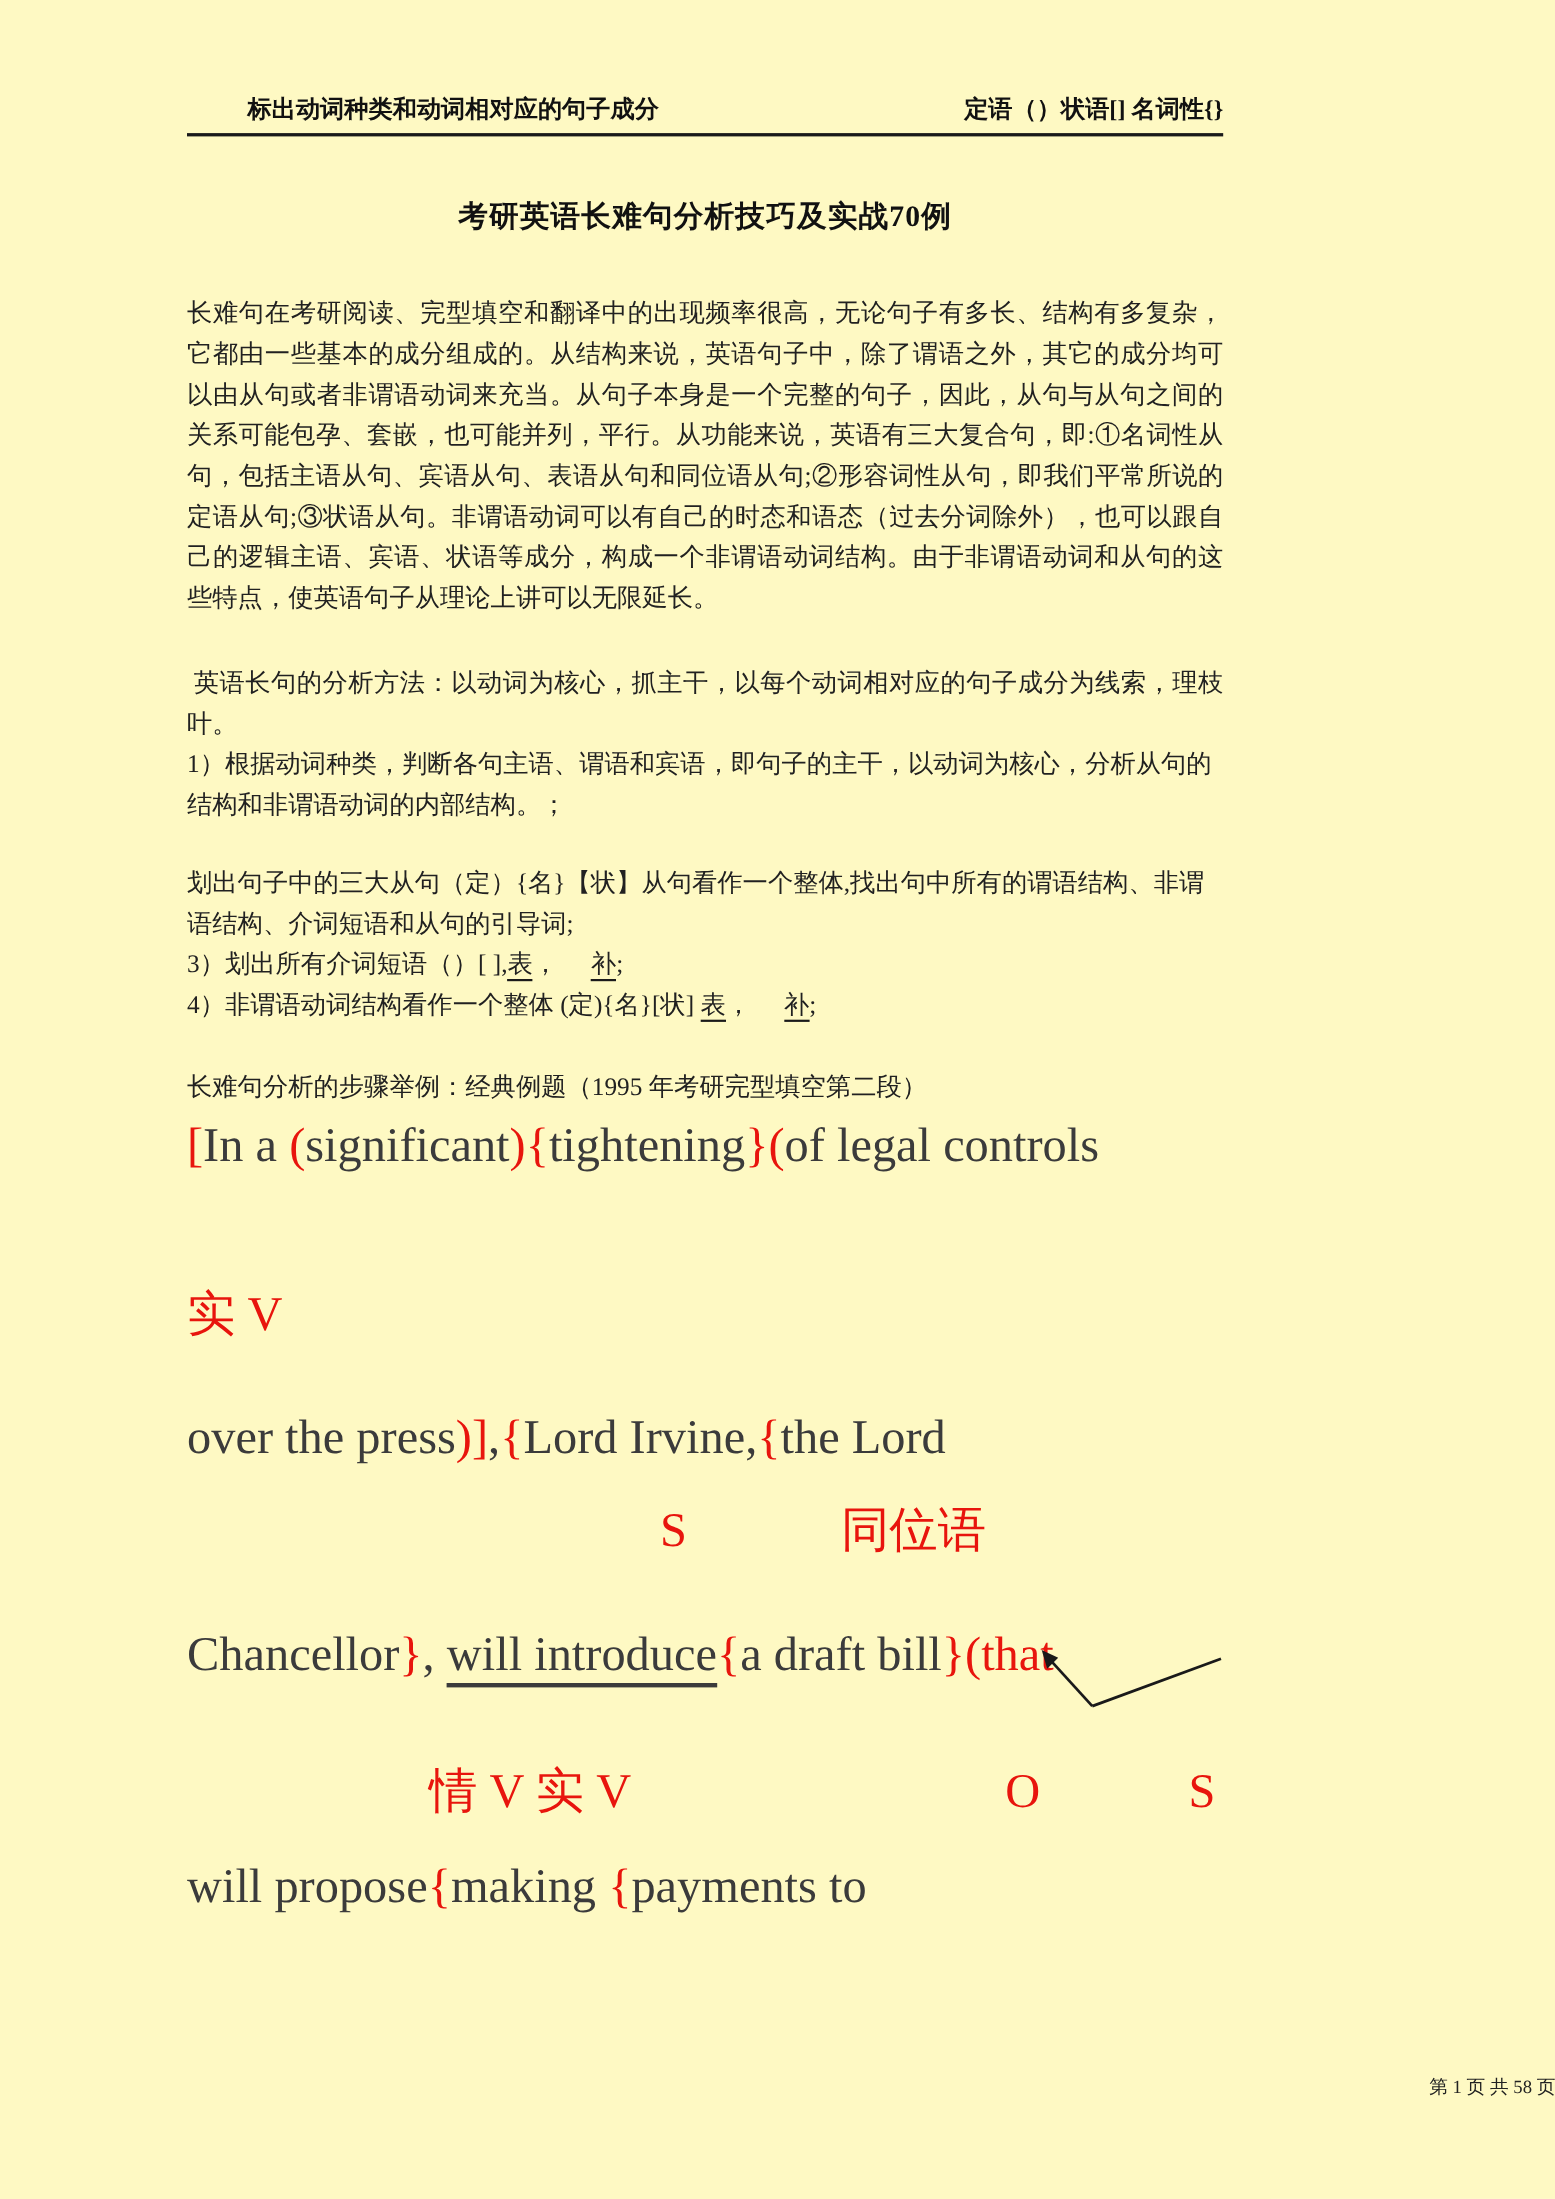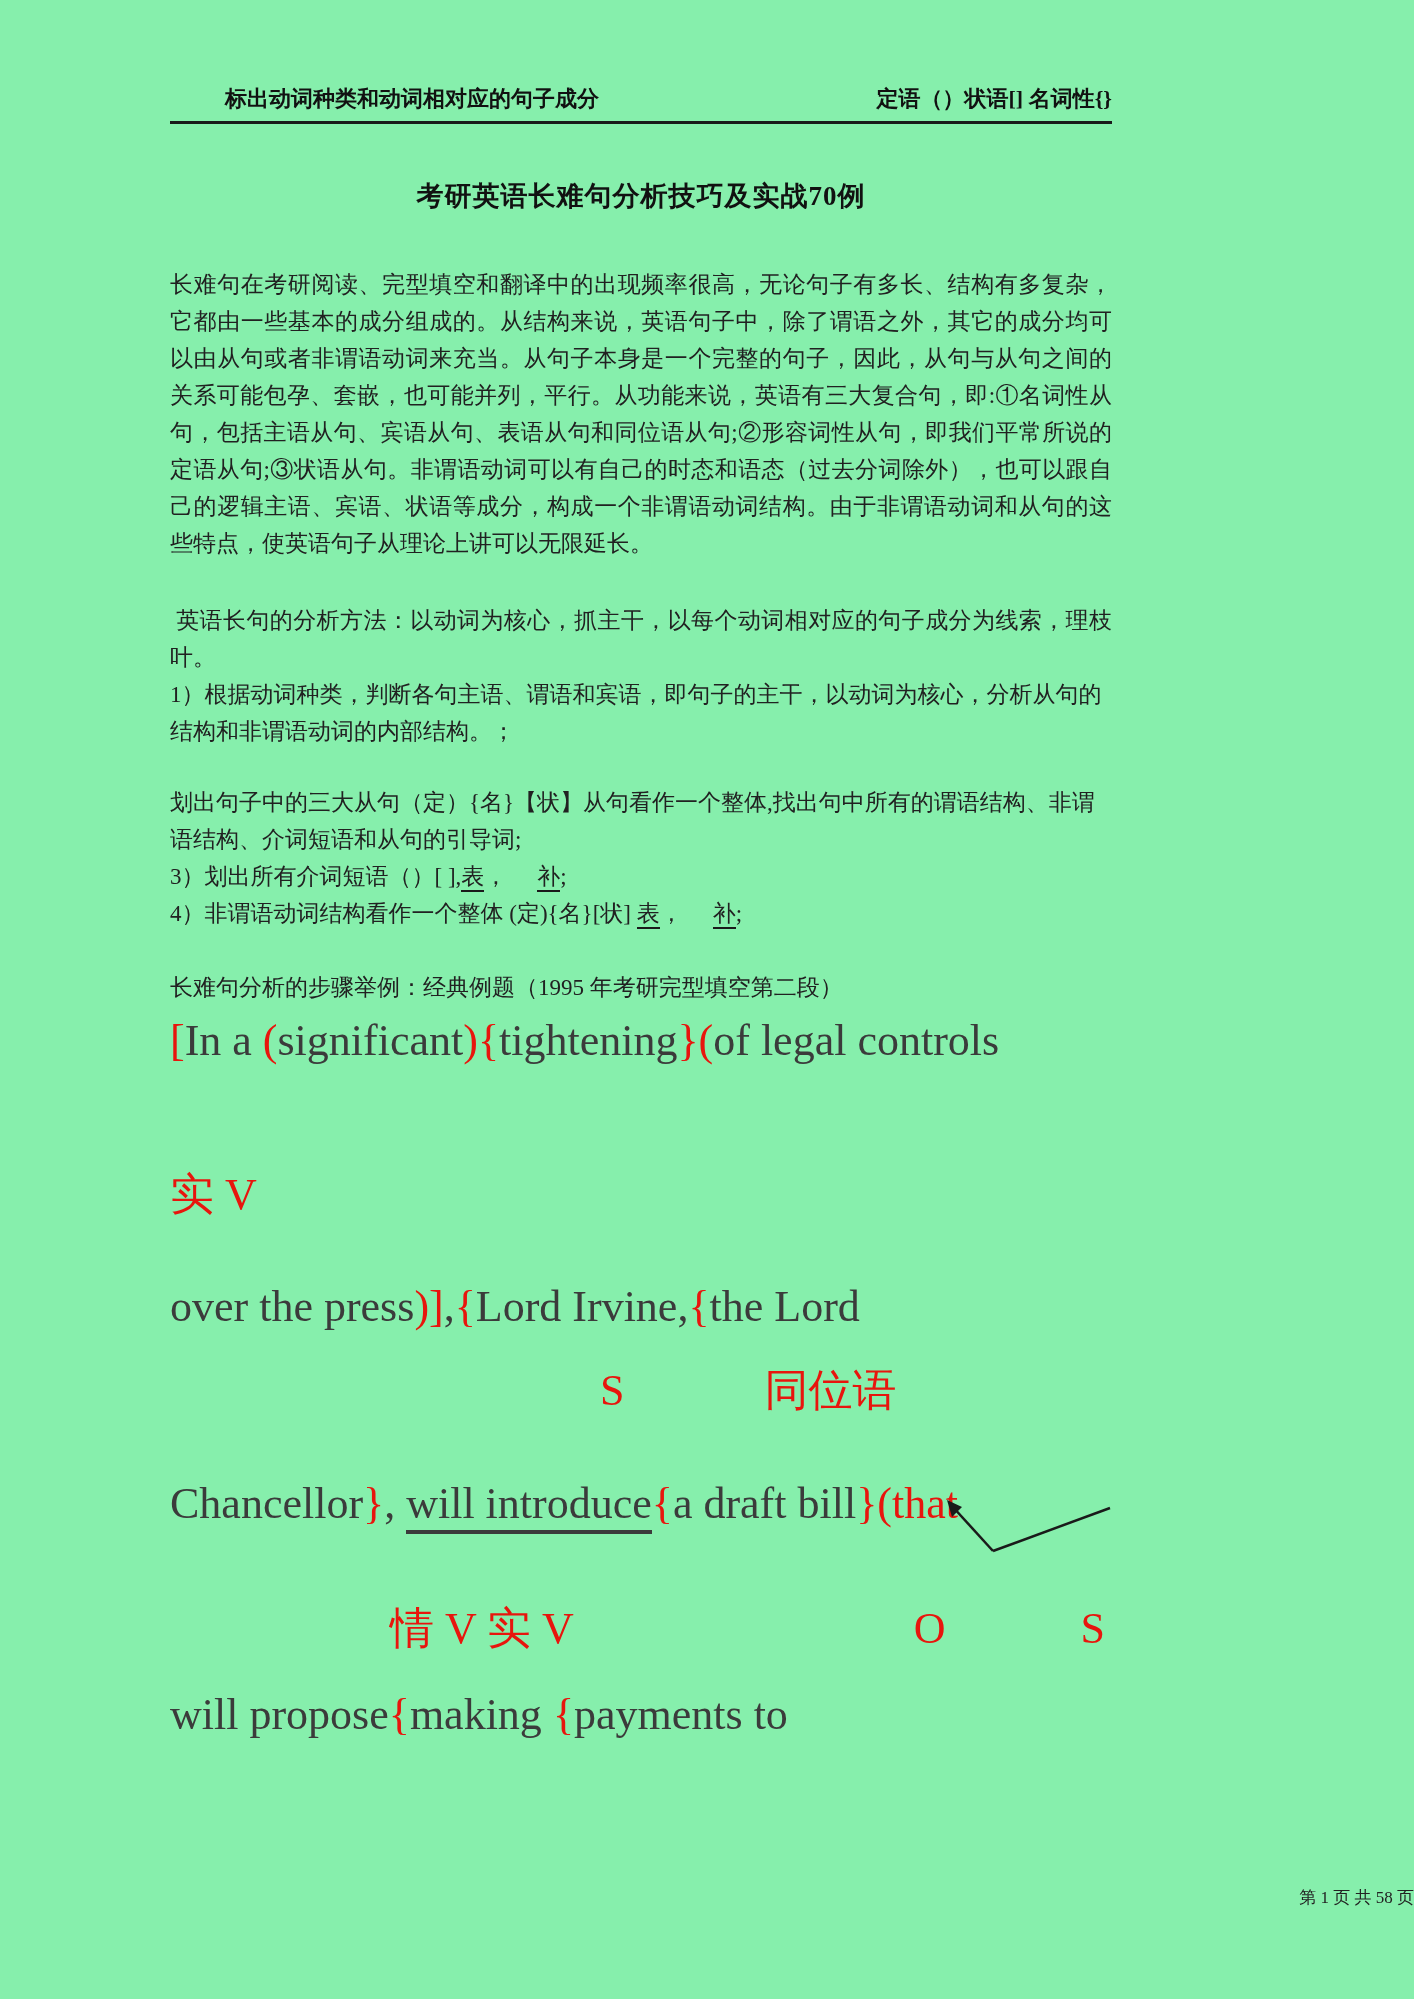--- a/index.html
+++ b/index.html
@@ -1,20 +1,20 @@
 <!DOCTYPE html>
 <html><head>
 <meta charset="utf-8">
 <style>
   * { margin:0; padding:0; box-sizing:border-box; }
   html,body { background:#ffffff; }
   .page {
     position:relative;
     width:1414px; height:1999px;
-    background:#86efac;
+    background:#fef9c3;
     font-family:"Liberation Serif","DejaVu Serif",serif;
     color:#1f1f1f;
     overflow:hidden;
   }
   
   .hdr {
     position:absolute; left:170px; top:84px; width:942px;
     display:flex; justify-content:space-between; align-items:flex-end;
     font-weight:bold; font-size:22px; color:#111;
     border-bottom:3px solid #1a1a1a; padding-bottom:7px;

